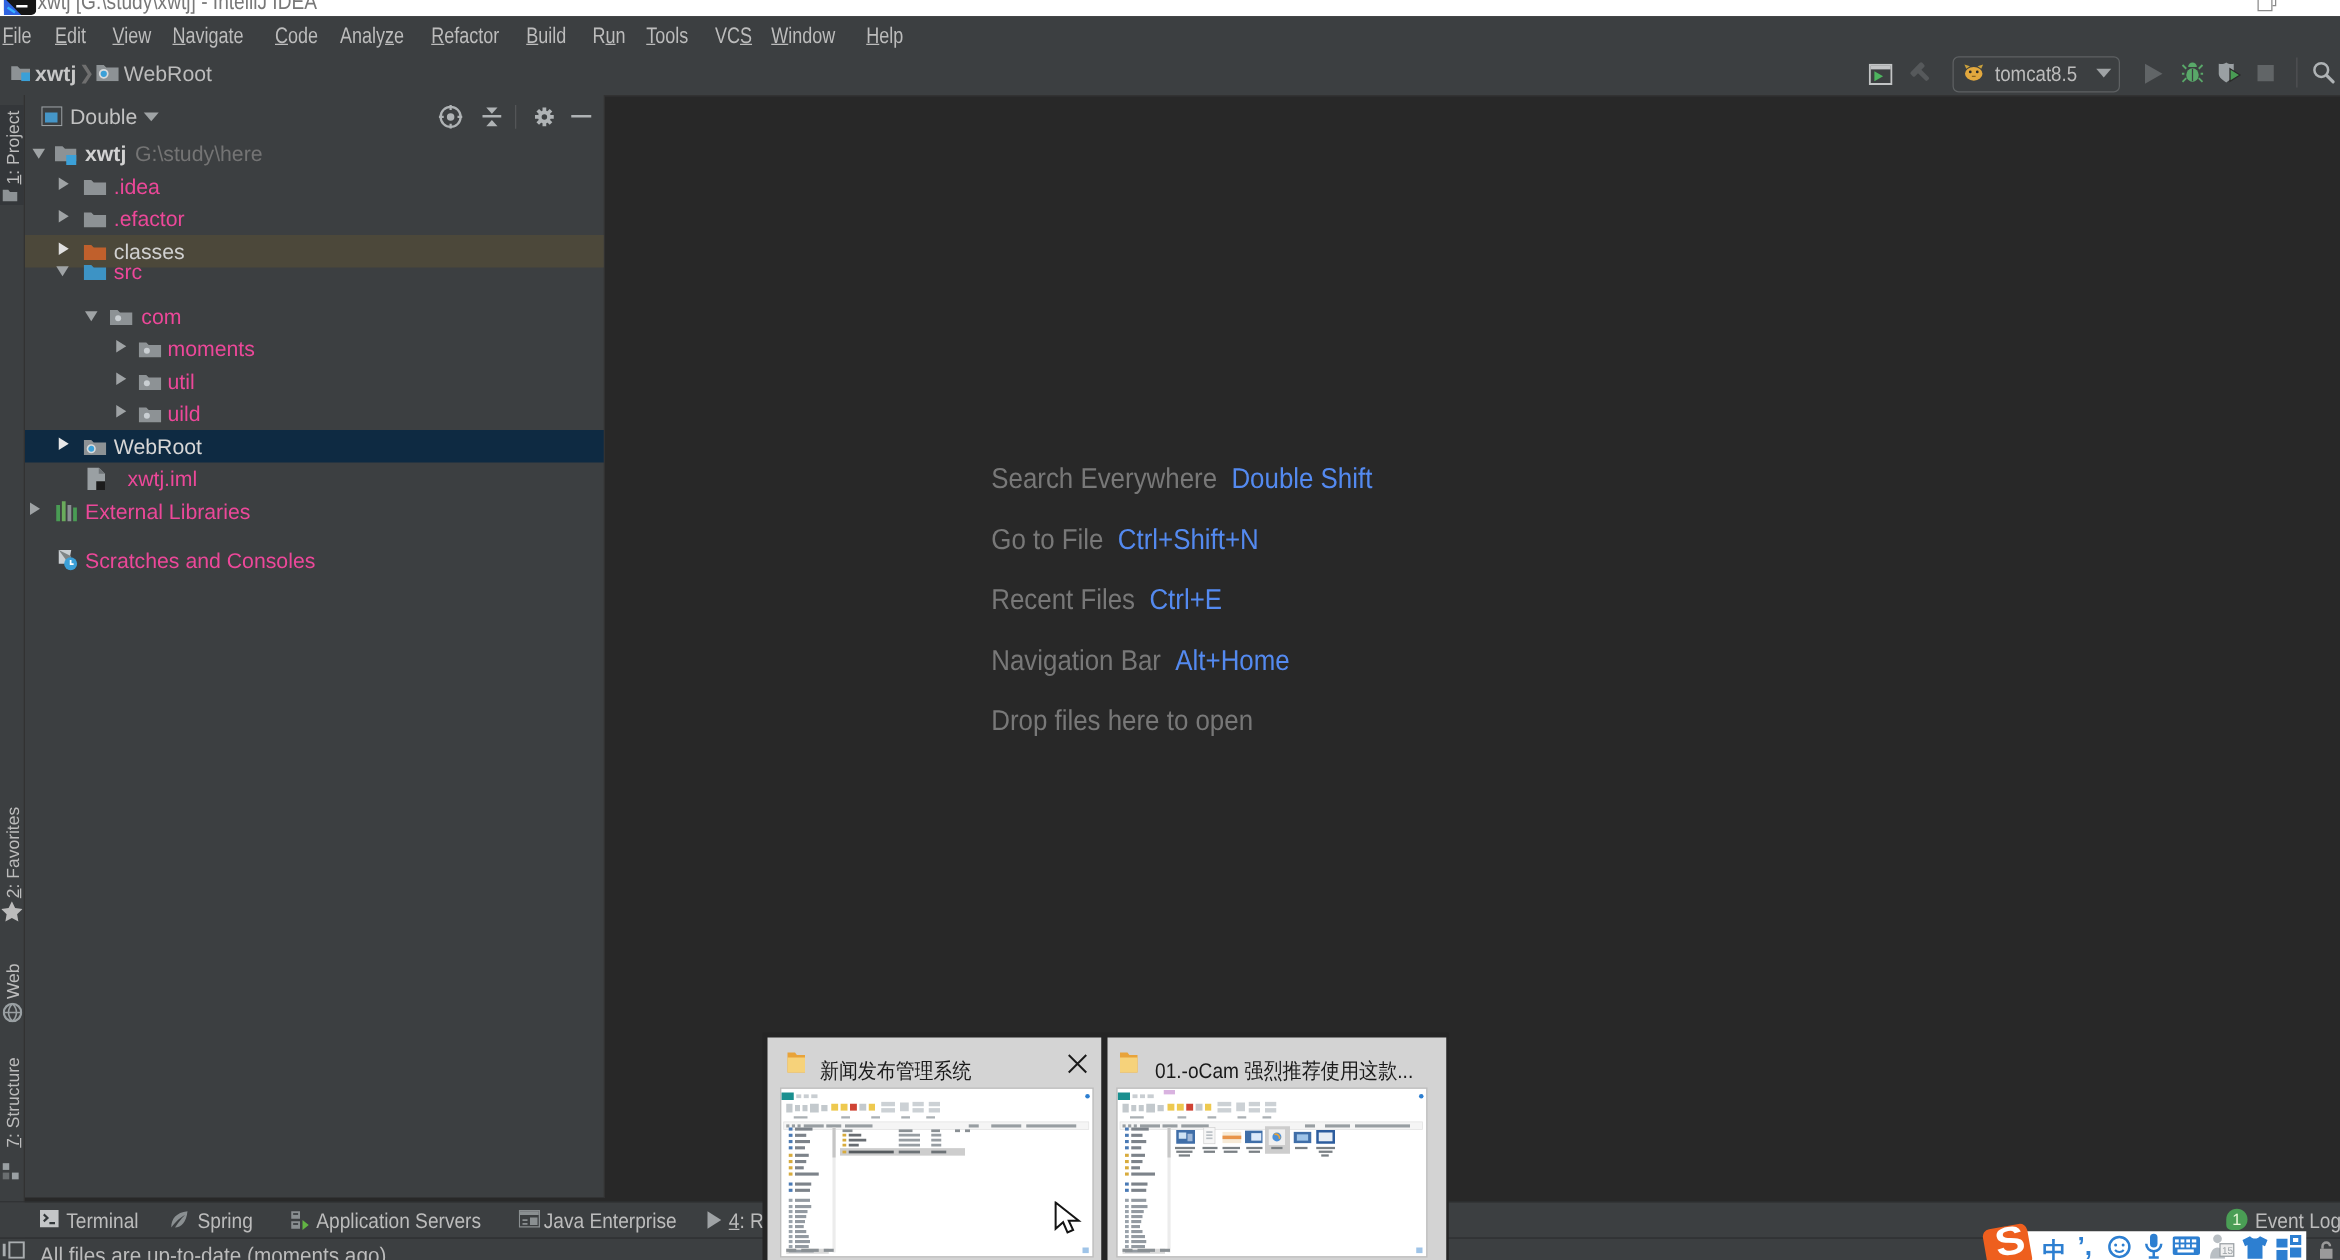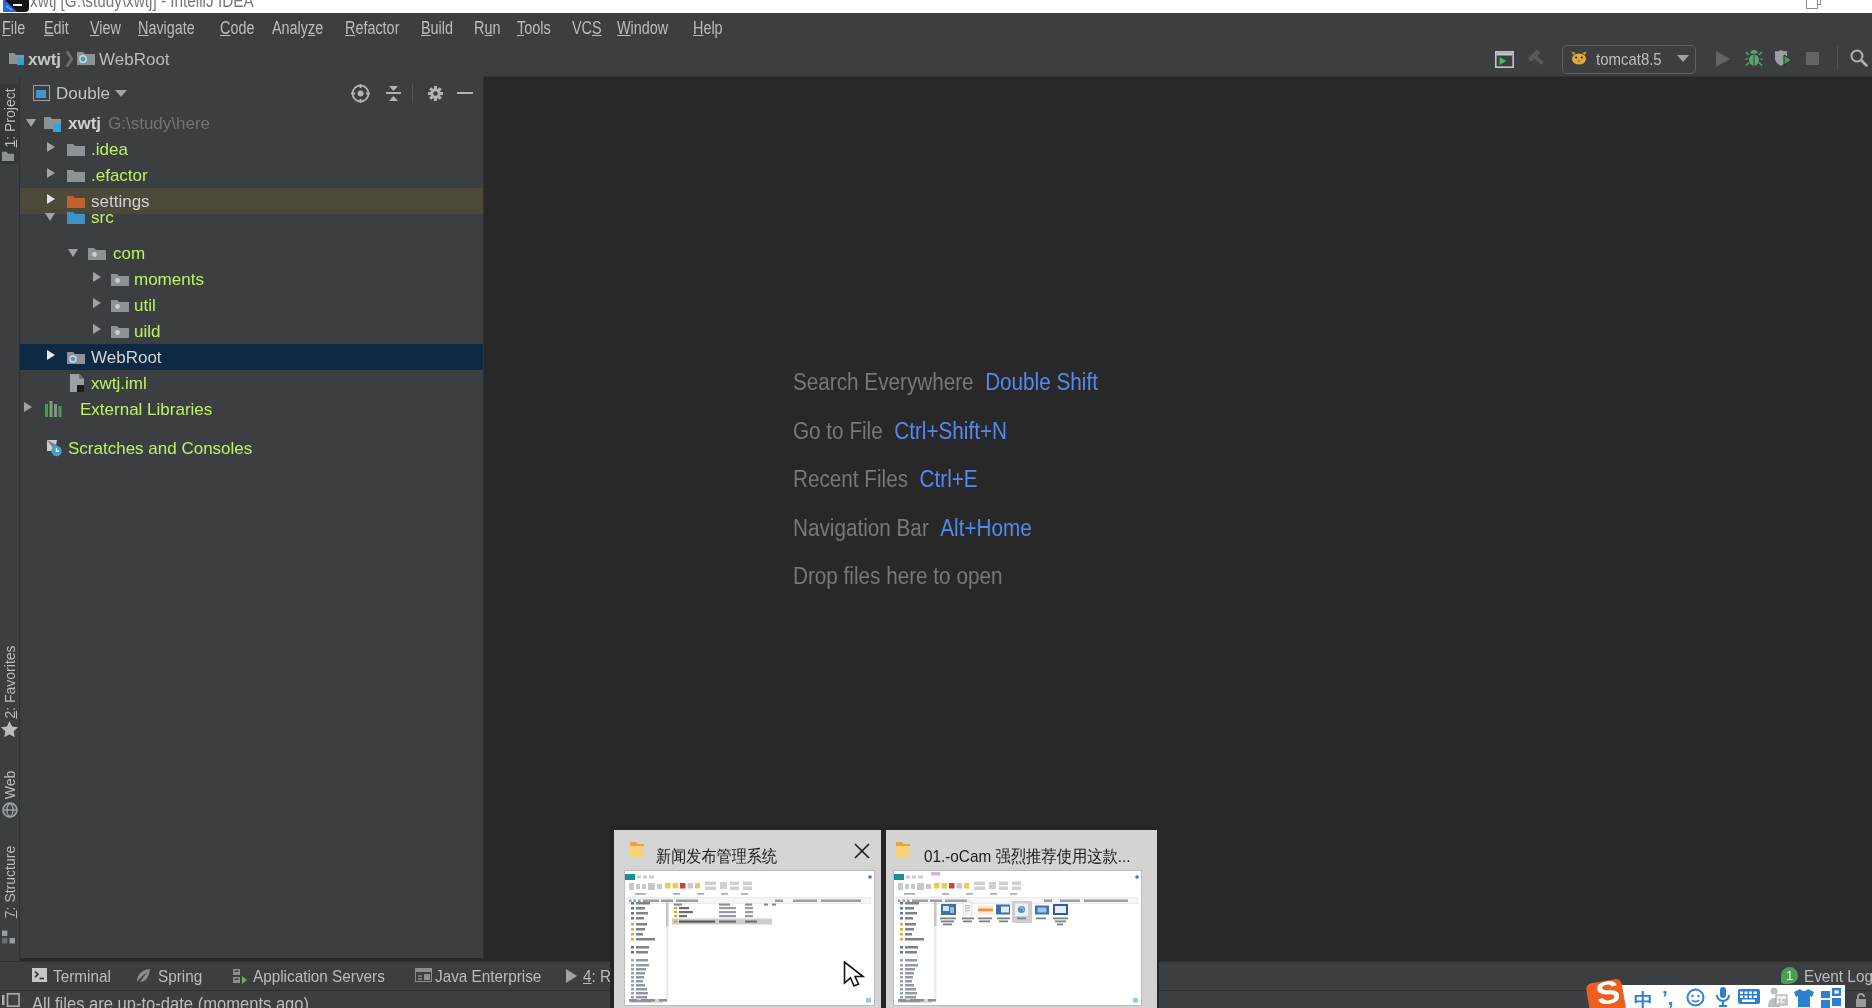--- a/index.html
+++ b/index.html
@@ -147,21 +147,21 @@
       <path d="M9.5 2 v3 M9.5 14 v3 M2 9.5 h3 M14 9.5 h3"></path>
       <path d="M4.2 4.2 l2.2 2.2 M12.6 12.6 l2.2 2.2 M4.2 14.8 l2.2 -2.2 M12.6 6.4 l2.2 -2.2"></path>
     </g>
   </g>
   <circle cx="9.5" cy="9.5" r="2.2" fill="#3c3f41"></circle>
 </svg>
 <div class="ab" style="left:457px;top:92px;width:16px;height:2px;background:#afb3b5"></div>
 
 <style>
 .row{position:absolute;left:20px;width:463px;height:26px}
-.tl{position:absolute;top:4px;font-size:17px;color:#bef264;white-space:nowrap}
+.tl{position:absolute;top:4px;font-size:17px;color:#ec4899;white-space:nowrap}
 .arE{position:absolute;top:9px;width:0;height:0;border-left:5px solid transparent;border-right:5px solid transparent;border-top:8px solid #9fa3a5}
 .arC{position:absolute;top:6px;width:0;height:0;border-top:5px solid transparent;border-bottom:5px solid transparent;border-left:8px solid #9fa3a5}
 </style>
 <div class="row" style="top:110px">
   <div class="arE" style="left:6px"></div>
   <svg style="position:absolute;left:24px;top:5px" width="19" height="17" viewBox="0 0 19 17">
     <path d="M0 2 h6 l2 2 h9 v10 h-17 z" fill="#8d9295"></path>
     <rect x="9" y="9" width="8" height="8" fill="#3ba0d8"></rect>
   </svg>
   <div class="tl" style="left:48px;font-weight:bold;color:#d2d2d2">xwtj</div>
@@ -179,21 +179,21 @@
   <svg style="position:absolute;left:47px;top:6px" width="18" height="14" viewBox="0 0 18 14">
       <path d="M0 2 h6 l2 2 h10 v10 h-18 z" fill="#8d9295"></path>
     </svg>
   <div class="tl" style="left:71px">.efactor</div>
 </div>
 <div class="row" style="top:188px;background:#4c483a">
   <div class="arC" style="left:27px;border-left-color:#e0e0e0"></div>
   <svg style="position:absolute;left:47px;top:6px" width="18" height="14" viewBox="0 0 18 14">
       <path d="M0 2 h6 l2 2 h10 v10 h-18 z" fill="#c0602c"></path>
     </svg>
-  <div class="tl" style="left:71px;color:#d0d0d0">settings</div>
+  <div class="tl" style="left:71px;color:#d0d0d0">classes</div>
 </div>
 <div class="row" style="top:204px">
   <div class="arE" style="left:25px"></div>
   <svg style="position:absolute;left:47px;top:6px" width="18" height="14" viewBox="0 0 18 14">
       <path d="M0 2 h6 l2 2 h10 v10 h-18 z" fill="#3d93c5"></path>
     </svg>
   <div class="tl" style="left:71px">src</div>
 </div>
 <div class="row" style="top:240px">
   <div class="arE" style="left:48px"></div>
@@ -234,31 +234,31 @@
       <circle cx="6" cy="9" r="3" fill="#3ba0d8" stroke="#d7dadc" stroke-width="1.3"></circle>
     </svg>
   <div class="tl" style="left:71px;color:#d6d6d6">WebRoot</div>
 </div>
 <div class="row" style="top:370px">
   <svg style="position:absolute;left:49px;top:4px" width="16" height="18" viewBox="0 0 16 18">
     <path d="M1 0 h9 l5 5 v13 h-14 z" fill="#9aa0a3"></path>
     <path d="M10 0 l5 5 h-5 z" fill="#6f7477"></path>
     <rect x="8" y="11" width="7" height="7" fill="#1c1c1c"></rect>
   </svg>
-  <div class="tl" style="left:71px">xwtj.iml</div>
+  <div class="tl" style="left:82px">xwtj.iml</div>
 </div>
 <div class="row" style="top:396px">
   <div class="arC" style="left:4px"></div>
   <svg style="position:absolute;left:24px;top:4px" width="18" height="18" viewBox="0 0 18 18">
     <rect x="1" y="4" width="3" height="13" fill="#499c54"></rect>
     <rect x="5.5" y="1" width="3" height="16" fill="#6aab5c"></rect>
     <rect x="10" y="4" width="3" height="13" fill="#8a8f93"></rect>
     <rect x="14.5" y="6" width="3" height="11" fill="#499c54"></rect>
   </svg>
-  <div class="tl" style="left:60px">External Libraries</div>
+  <div class="tl" style="left:48px">External Libraries</div>
 </div>
 <div class="row" style="top:435px">
   <svg style="position:absolute;left:25px;top:4px" width="18" height="18" viewBox="0 0 18 18">
     <path d="M2 1 h10 l-2 11 h-8 z" fill="#c9ced2"></path>
     <path d="M2 1 l10 5 l-2 6" fill="#7e8486"></path>
     <circle cx="11.5" cy="12" r="5.2" fill="#3ba0d8"></circle>
     <path d="M11.5 9 v3.2 h2.4" stroke="#fff" stroke-width="1.4" fill="none"></path>
   </svg>
   <div class="tl" style="left:48px">Scratches and Consoles</div>
 </div>

